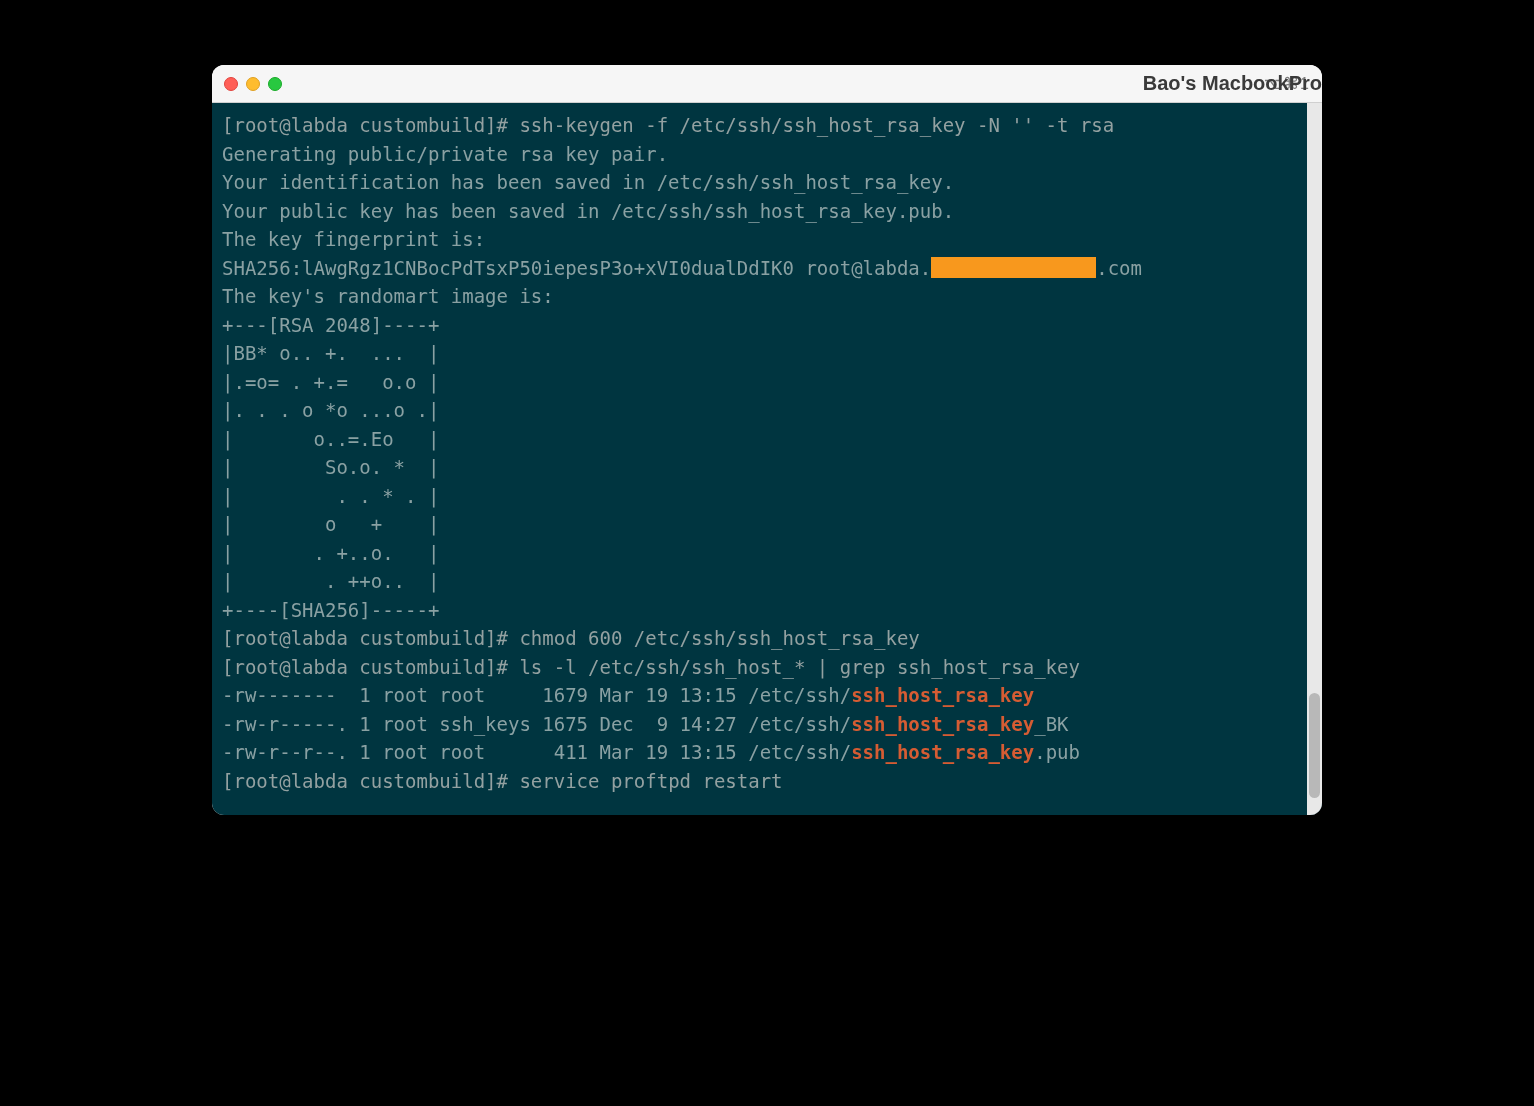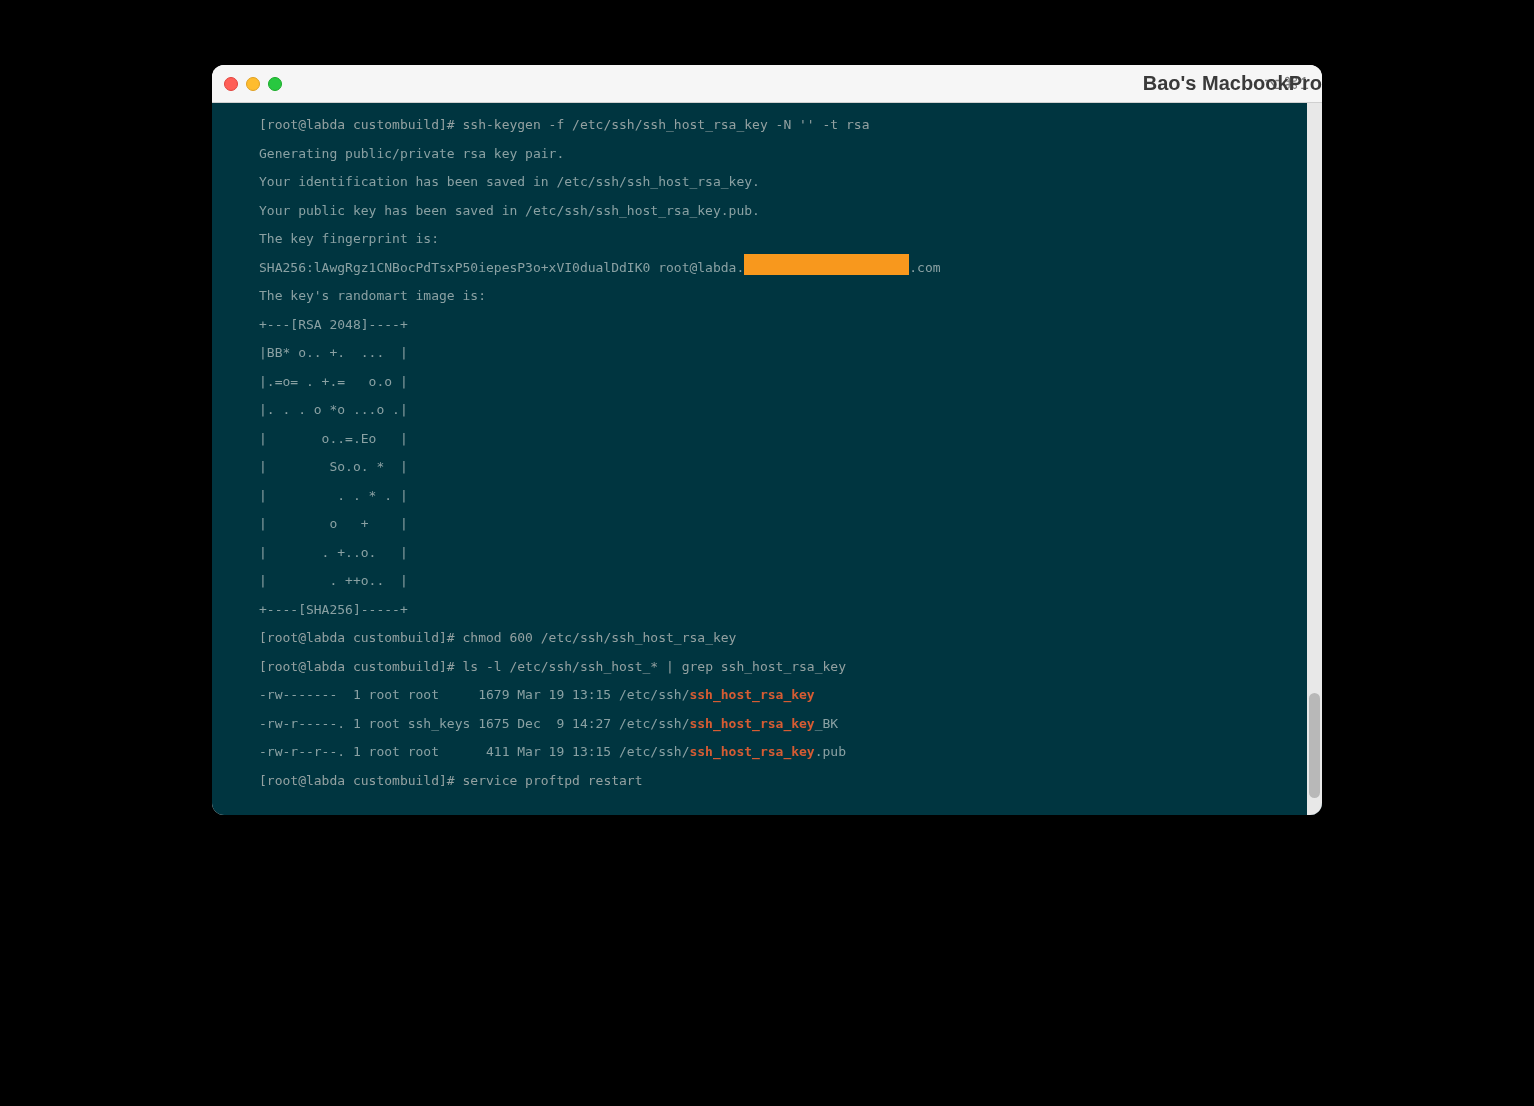--- a/index.html
+++ b/index.html
@@ -60,26 +60,25 @@
     .term-area {
       flex: 1;
       display: flex;
       background: #003540;
       position: relative;
     }
     .term {
       flex: 1;
       padding: 8px 10px 10px 10px;
       font-family: "Menlo", "Consolas", "DejaVu Sans Mono", monospace;
-      font-size: 13px;
+      font-size: 19px;
       line-height: 28.5px;
       color: #8aa1a3;
       white-space: pre;
       overflow: hidden;
-      margin-left: 37px;
     }
     .scrollbar-track {
       width: 15px;
       background: #e8e8e8;
       position: relative;
     }
     .scrollbar-thumb {
       position: absolute;
       left: 2px; right: 2px;
       top: 590px;

